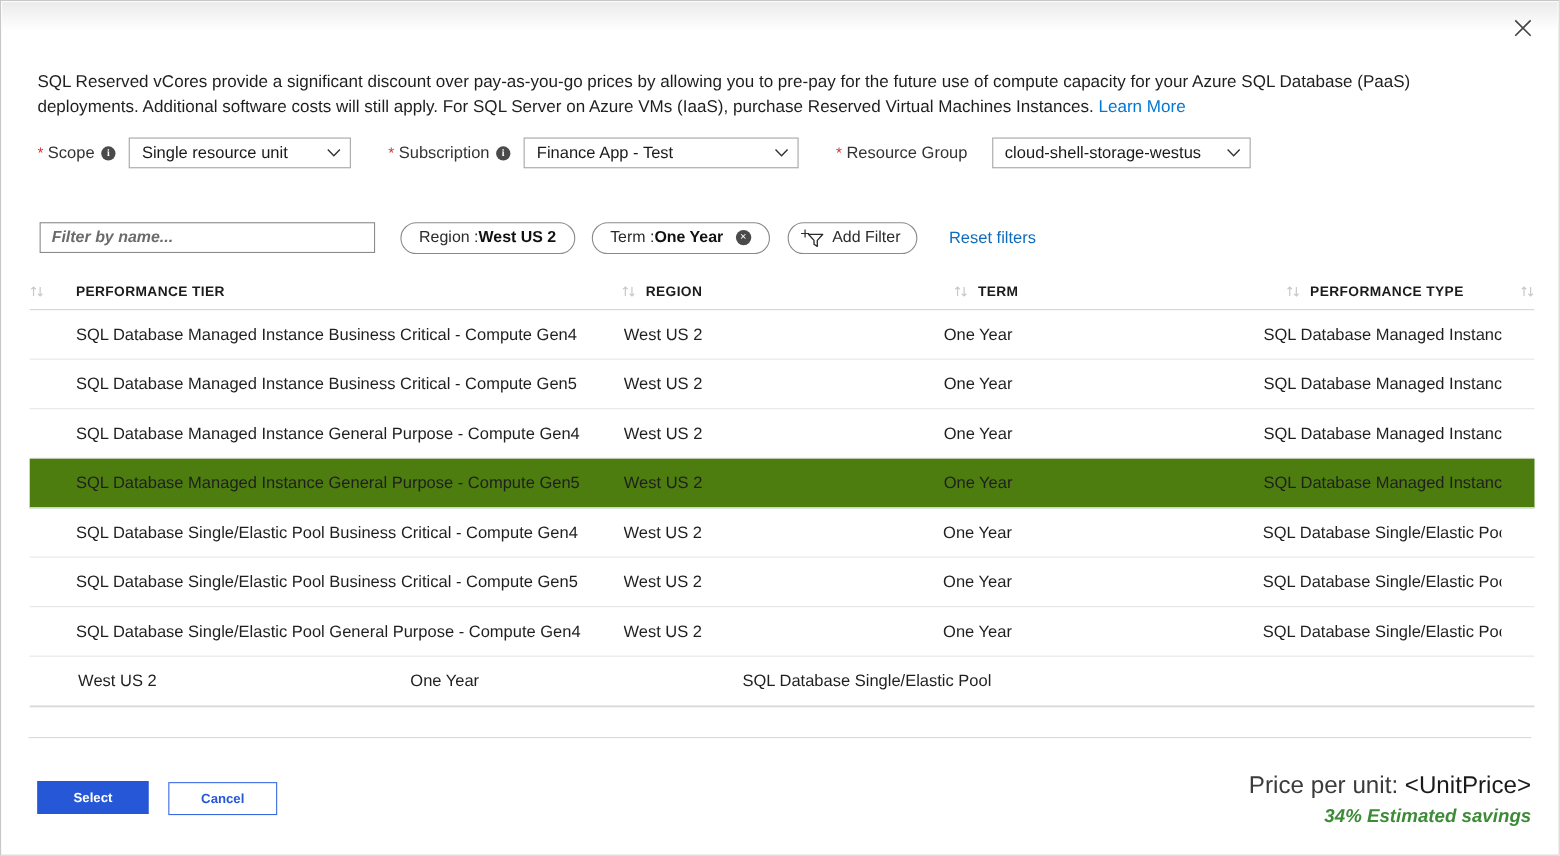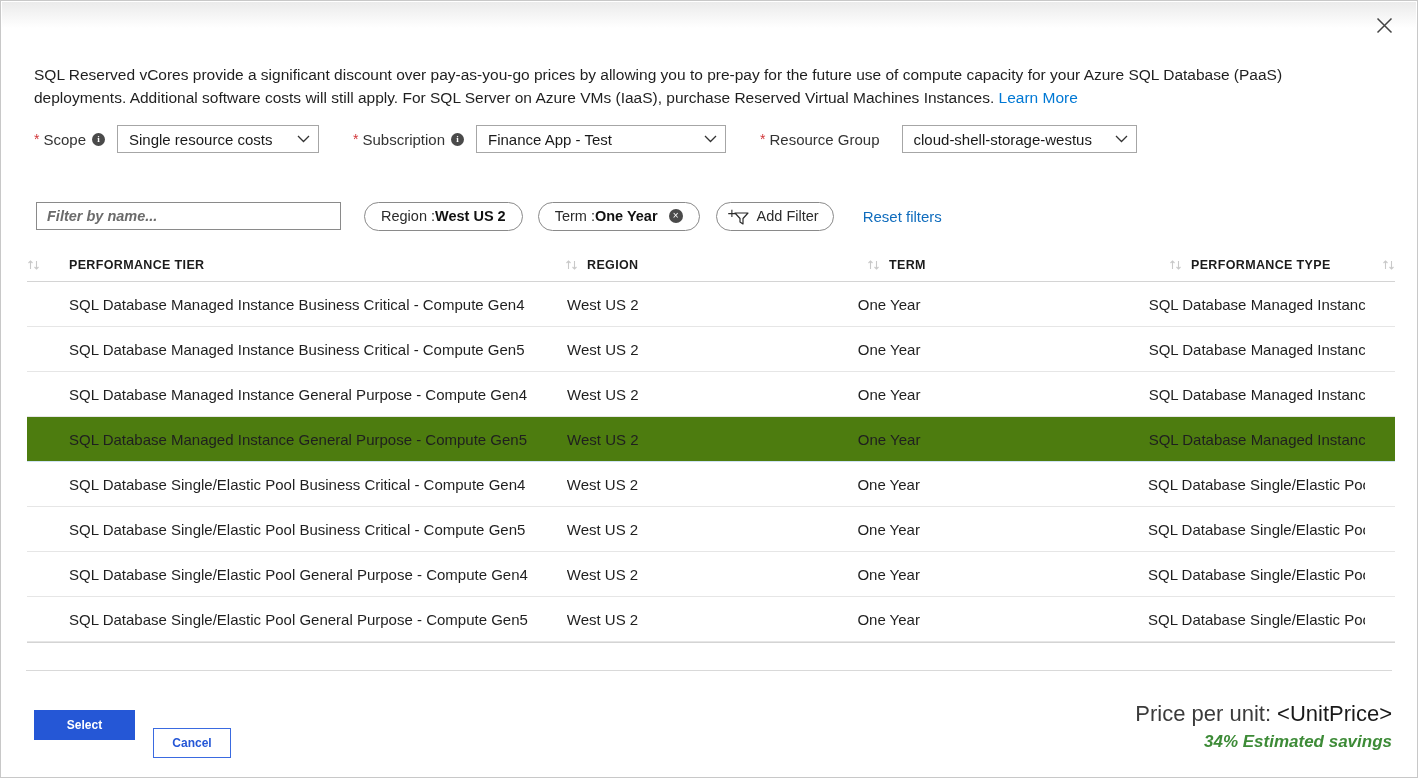--- a/index.html
+++ b/index.html
@@ -276,22 +276,22 @@
   .btn-primary {
     left: 33px;
     top: 709px;
     width: 101px;
     background: #2557d6;
     border: 1px solid #2557d6;
     color: #ffffff;
   }
   .btn-secondary {
     left: 152px;
-    top: 727px;
-    width: 78px;
+    top: 710px;
+    width: 99px;
     background: #ffffff;
     border: 1px solid #3a6ae0;
     color: #2557d6;
   }
   .price-block {
     position: absolute;
     right: 25px;
     top: 700px;
     text-align: right;
   }
@@ -332,21 +332,21 @@
     <a href="#">Learn More</a>
   </div>
 
   <div class="sel-row">
 
     <span class="req-star">*</span>
     <span class="sel-label">Scope</span>
     <span class="info-icon">i</span>
     <span class="gap-md"></span>
     <div class="dropdown" style="width:202px;">
-      <span>Single resource costs</span>
+      <span>Single resource unit</span>
       <span class="chev">
         <svg width="13" height="8" viewBox="0 0 13 8">
             <path d="M1 1 L6.5 6.5 L12 1" stroke="#333" stroke-width="1.3" fill="none"></path>
           </svg>
       </span>
     </div>
 
     <span class="gap-lg"></span>
 
     <span class="req-star">*</span>
@@ -517,21 +517,20 @@
           <span class="sorter"></span>
           <span class="cell c-region">West US 2</span>
           <span class="sorter"></span>
           <span class="cell c-term">One Year</span>
           <span class="sorter"></span>
           <span class="cell c-deploy">SQL Database Single/Elastic Pool</span>
           <span class="sorter" style="width:30px;"></span>
         </div>
         <div class="trow body-row">
           <span class="sorter"></span>
-          <span class="cell c-tier">SQL Database Single/Elastic Pool General Purpose - Compute Gen5</span>
           <span class="sorter"></span>
           <span class="cell c-region">West US 2</span>
           <span class="sorter"></span>
           <span class="cell c-term">One Year</span>
           <span class="sorter"></span>
           <span class="cell c-deploy">SQL Database Single/Elastic Pool</span>
           <span class="sorter" style="width:30px;"></span>
         </div>
       </div>
     <div class="table-end"></div>

